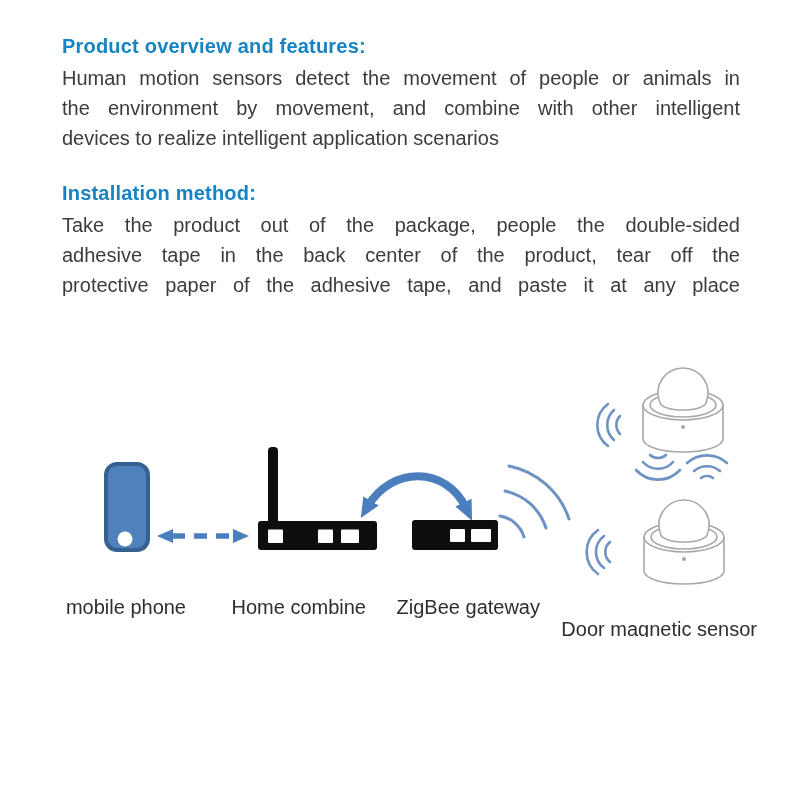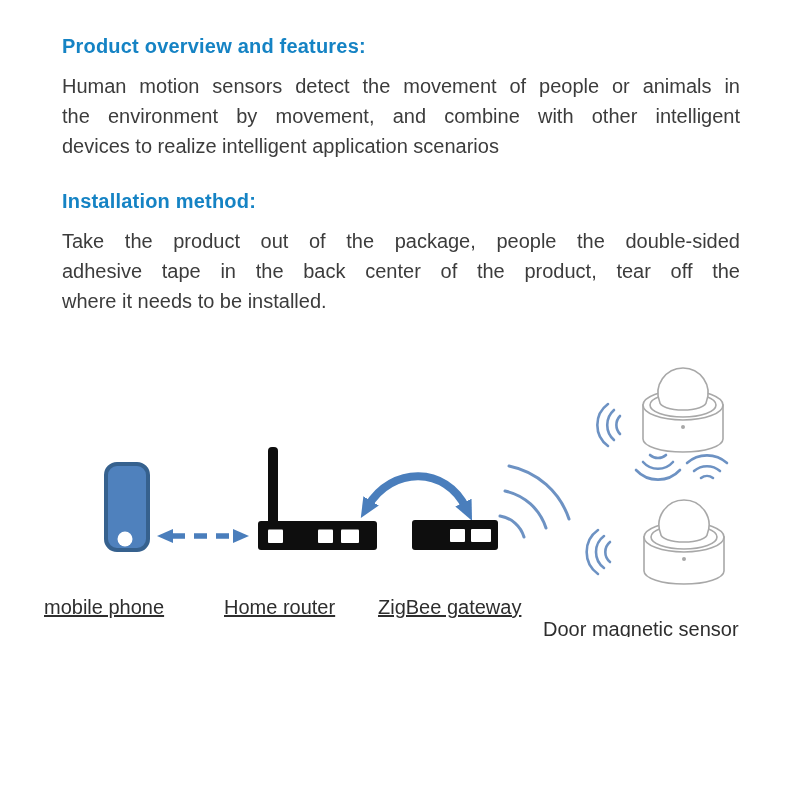--- a/index.html
+++ b/index.html
@@ -5,29 +5,28 @@
   html,body{margin:0;padding:0;}
   .page{
     position:relative;width:800px;height:637px;background:var(--page-bg,#fff);
     font-family:"Liberation Sans",sans-serif;overflow:hidden;
   }
   .content{position:absolute;left:62px;top:34px;width:678px;}
   .sec-heading{
     margin:0;font-size:20px;font-weight:bold;line-height:24px;
     color:var(--heading-blue,#1583c4);letter-spacing:0.2px;
   }
-  .para{margin-top:13px;font-size:20px;color:var(--body-text,#3c3c3c);}
+  .para{margin-top:5px;font-size:20px;color:var(--body-text,#3c3c3c);}
   .para .line{line-height:30px;}
   .para .jline{text-align:justify;text-align-last:justify;}
   .section-2{margin-top:28px;}
   .diagram-svg{position:absolute;left:0;top:0;width:800px;height:800px;}
   .diagram-label{
-    position:absolute;font-size:20px;line-height:24px;text-align:left;
+    position:absolute;font-size:20px;line-height:24px;text-align:right;
     color:var(--label-text,#2e2e2e);
-    text-decoration:underline;
   }
   .label-phone{left:44px;top:595px;width:142px;}
   .label-router{left:224px;top:595px;width:142px;}
   .label-gateway{left:378px;top:595px;width:162px;}
   .label-sensor{left:543px;top:617px;width:214px;}
   
   .phone-body{fill:var(--phone-fill,#4f81bd);stroke:var(--phone-stroke,#36618e);stroke-width:4;}
   .white-dot{fill:#ffffff;}
   .blk{fill:var(--device-black,#0e0e0e);}
   .white-sq{fill:#ffffff;}
@@ -52,21 +51,21 @@
         <div class="line jline">the environment by movement, and combine with other intelligent</div>
         <div class="line">devices to realize intelligent application scenarios</div>
       </div>
     </div>
 
     <div class="section-2">
       <h2 class="sec-heading">Installation method:</h2>
       <div class="para">
         <div class="line jline">Take the product out of the package, people the double-sided</div>
         <div class="line jline">adhesive tape in the back center of the product, tear off the</div>
-        <div class="line">where it needs to be installed.</div>
+        <div class="line jline">protective paper of the adhesive tape, and paste it at any place</div>
       </div>
     </div>
   </div>
 
   <svg class="diagram-svg" viewBox="0 0 800 800" xmlns="http://www.w3.org/2000/svg">
     <defs>
       <marker id="ah-small" markerUnits="userSpaceOnUse" markerWidth="20" markerHeight="16" refX="1" refY="7" orient="auto-start-reverse">
         <path class="ah" d="M0,0 L16,7 L0,14 Z"></path>
       </marker>
       <marker id="ah-big" markerUnits="userSpaceOnUse" markerWidth="24" markerHeight="20" refX="6" refY="9" orient="auto-start-reverse">
@@ -135,16 +134,16 @@
     </g>
 
     <g>
       <path class="sig" d="M 598 530 A 27 27 0 0 0 598 574"></path>
       <path class="sig" d="M 604 536 A 20 20 0 0 0 604 568"></path>
       <path class="sig" d="M 610 542 A 13 13 0 0 0 610 562"></path>
     </g>
   </svg>
 
   <div class="diagram-label label-phone">mobile phone</div>
-  <div class="diagram-label label-router">Home router</div>
+  <div class="diagram-label label-router">Home combine</div>
   <div class="diagram-label label-gateway">ZigBee gateway</div>
   <div class="diagram-label label-sensor">Door magnetic sensor</div>
 </div>
 
 </body></html>

